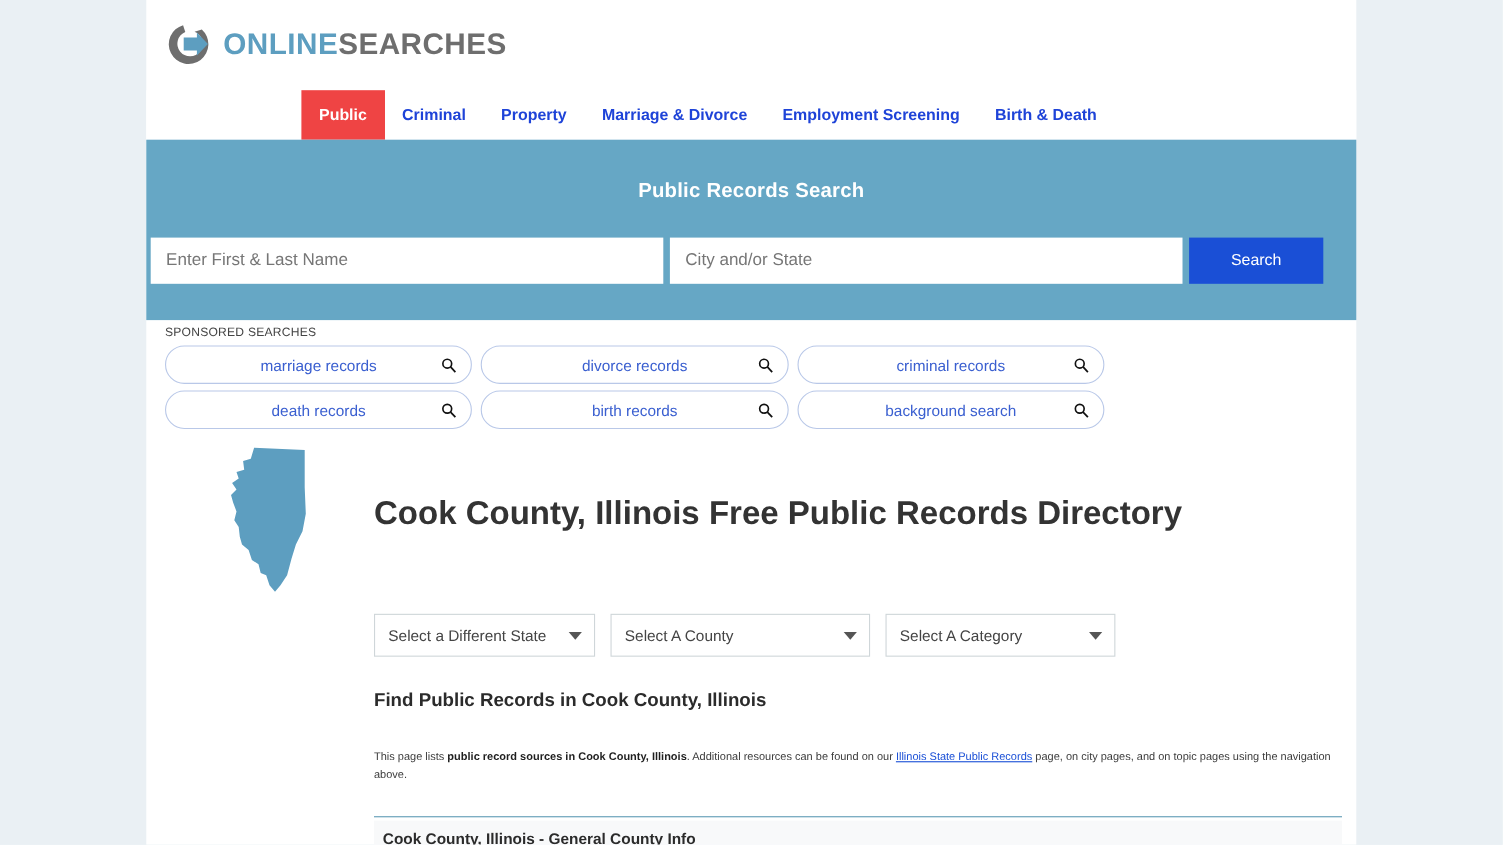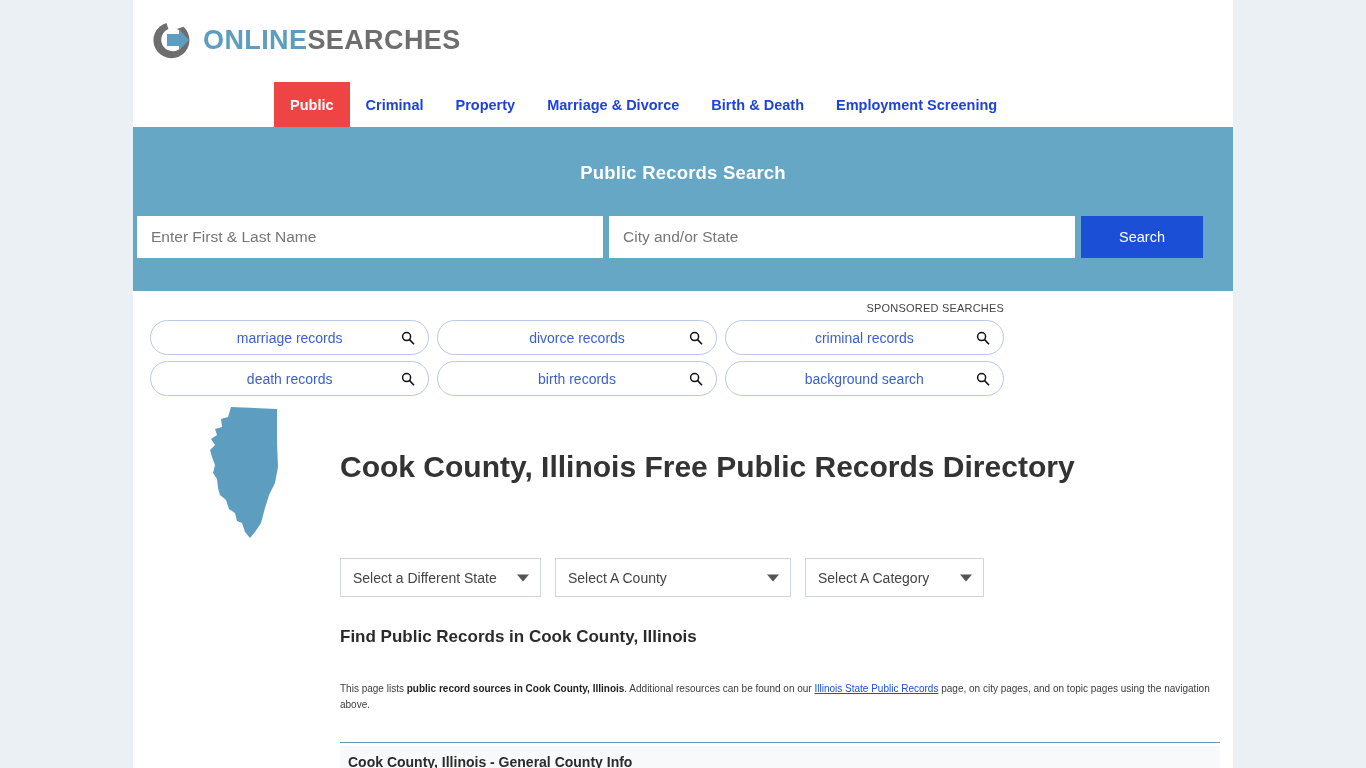--- a/index.html
+++ b/index.html
@@ -94,24 +94,23 @@
     background: #1a4fd6;
     border: none;
     color: #ffffff;
     font-size: 14.5px;
     font-family: "Liberation Sans", sans-serif;
     cursor: pointer;
   }
 
   
   .sponsored {
-    position: absolute; left: 0; top: 295px;
+    position: absolute; left: 0; top: 289px;
     width: 888px;
     padding: 7px 17px 0 17px;
-    text-align: right;
   }
   .sponsored-label {
     font-size: 11px;
     color: #444;
     letter-spacing: 0.2px;
     margin-bottom: 6px;
   }
   .pill-row { display: flex; gap: 8px; margin-bottom: 6px; }
   .pill {
     flex: 1;
@@ -155,21 +154,21 @@
     background: #ffffff;
     display: flex; align-items: center;
     padding: 0 12px;
     font-size: 14px;
     color: #444;
     position: relative;
     cursor: pointer;
   }
   .dd-state { width: 201px; }
   .dd-county { width: 236px; }
-  .dd-category { width: 179px; }
+  .dd-category { width: 209px; }
   .dd-arrow {
     position: absolute; right: 11px; top: 50%;
     transform: translateY(-50%);
     width: 0; height: 0;
     border-left: 6px solid transparent;
     border-right: 6px solid transparent;
     border-top: 7px solid #555;
   }
 
   
@@ -250,22 +249,22 @@
           <span class="logo-online">ONLINE</span><span class="logo-searches">SEARCHES</span>
         </div>
       </div>
     </div>
 
     <div class="nav">
       <div class="nav-item active">Public</div>
       <div class="nav-item">Criminal</div>
       <div class="nav-item">Property</div>
       <div class="nav-item">Marriage &amp; Divorce</div>
+      <div class="nav-item">Employment Screening</div>
       <div class="nav-item">Birth &amp; Death</div>
-      <div class="nav-item">Employment Screening</div>
     </div>
 
     <div class="search-banner">
       <div class="banner-title">Public Records Search</div>
       <div class="search-row">
         <input class="search-input input-name" type="text" placeholder="Enter First &amp; Last Name" style="">
         <input class="search-input input-city" type="text" placeholder="City and/or State" style="">
         <button class="search-btn">Search</button>
       </div>
     </div>

